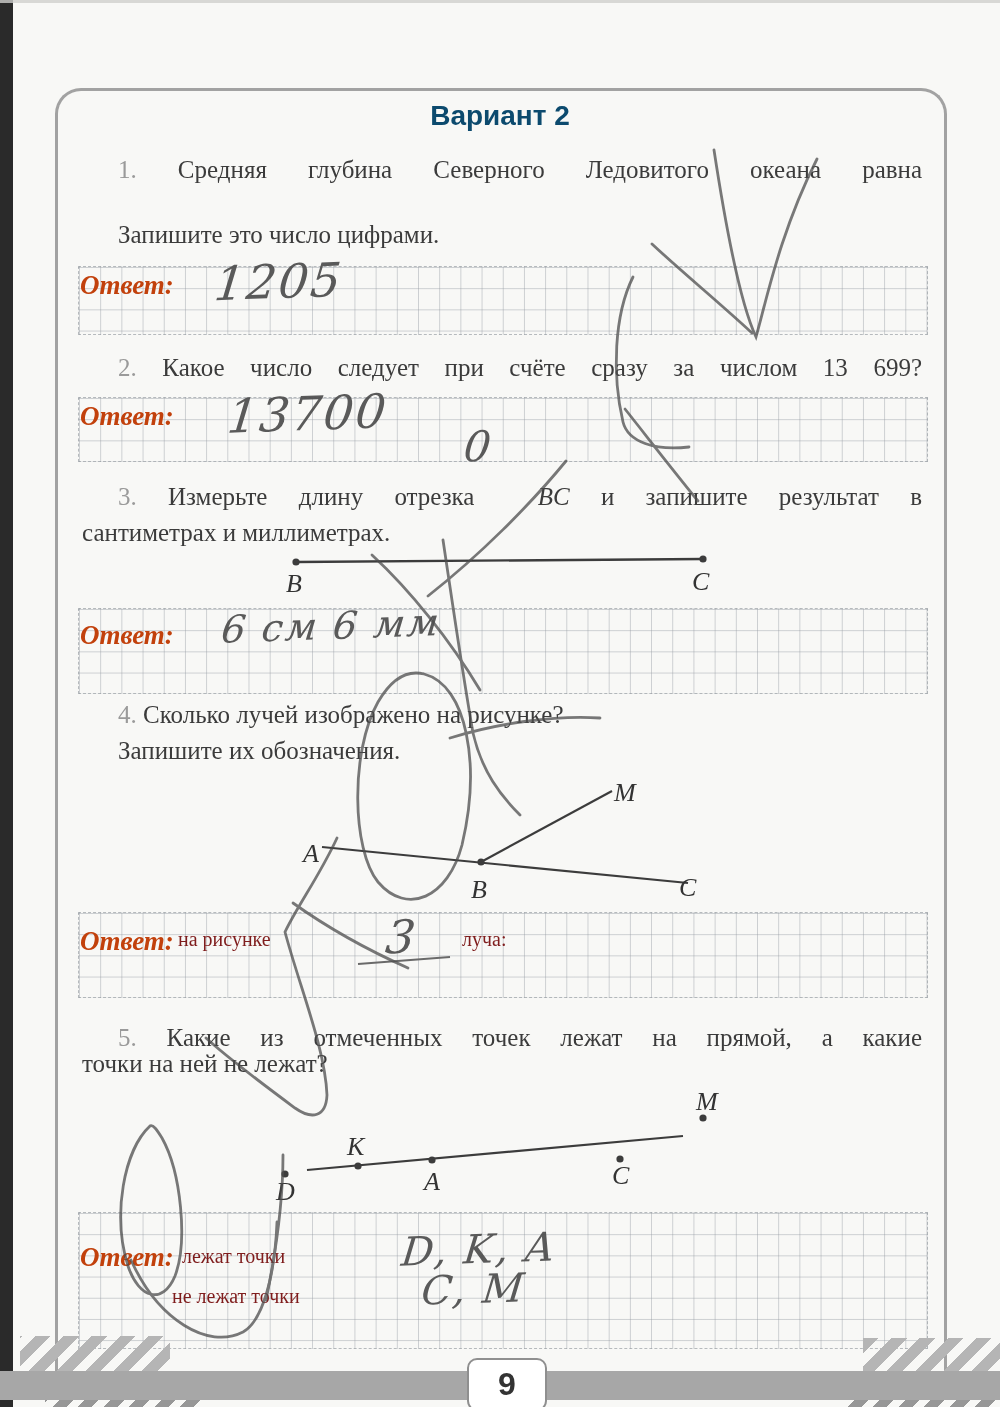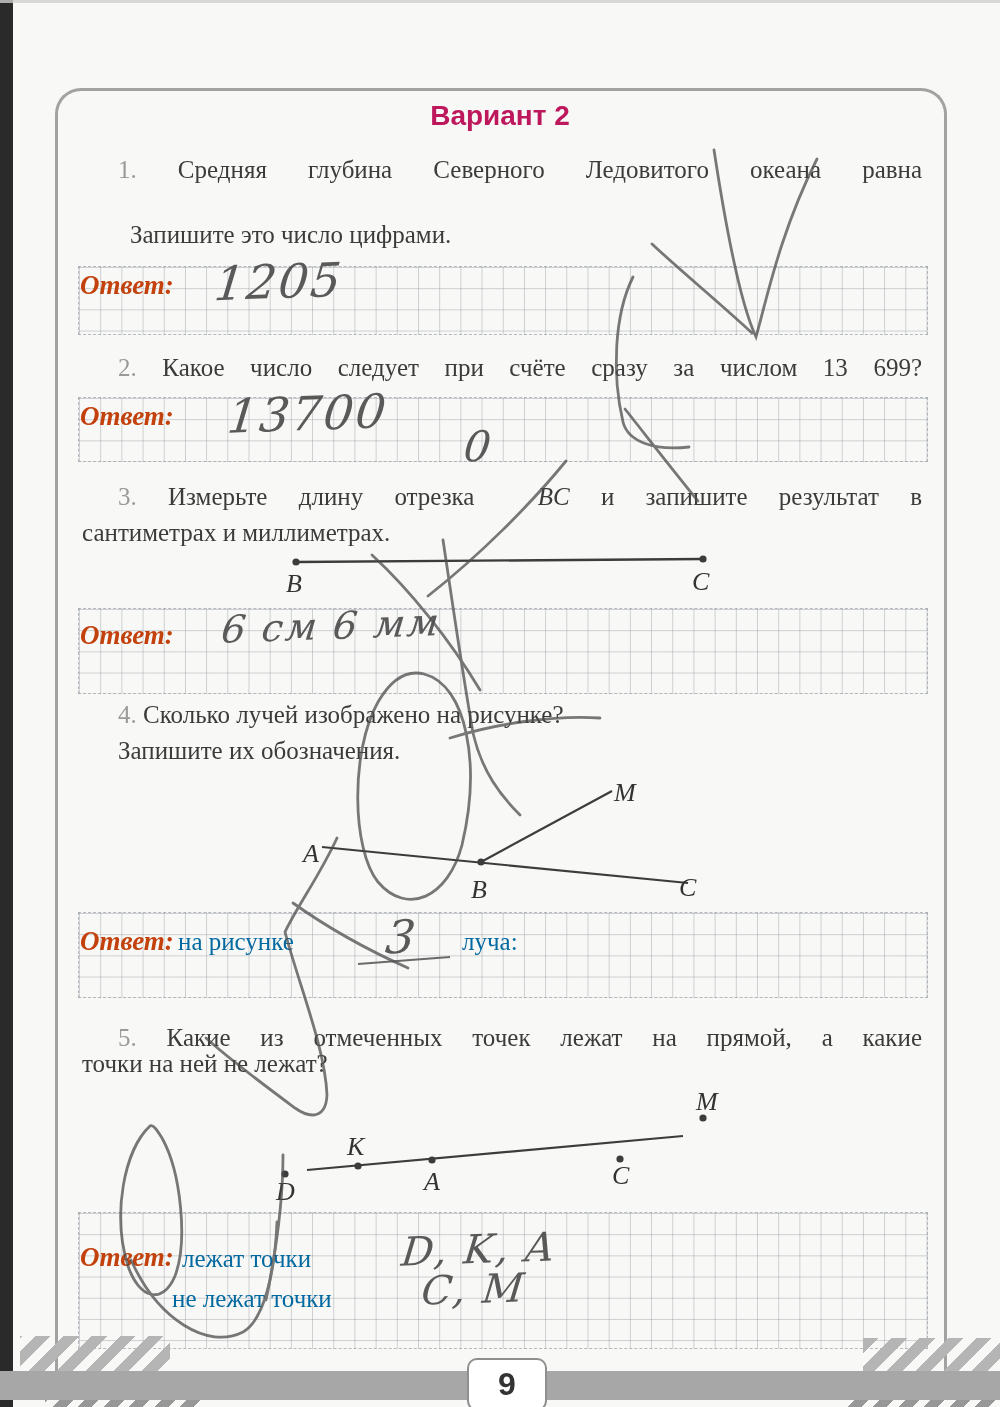--- a/index.html
+++ b/index.html
@@ -3,32 +3,32 @@
 <meta charset="utf-8">
 <style>
   html,body{margin:0;padding:0;background:#e8e8e6;}
   .page{position:relative;width:1000px;height:1407px;background:#f8f8f6;overflow:hidden;
         font-family:"Liberation Serif",serif;color:#3b3b3b;}
   .edge-left{position:absolute;left:0;top:0;width:13px;height:1407px;background:#2a2a2a;}
   .edge-top{position:absolute;left:0;top:0;width:1000px;height:3px;background:#cfcfcd;opacity:.8;}
   .frame{position:absolute;left:55px;top:88px;width:886px;height:1284px;
          border:3px solid #a2a2a2;border-bottom:none;border-radius:26px 26px 0 0;}
   .title{position:absolute;left:55px;top:100px;width:890px;text-align:center;
-         font-family:"Liberation Sans",sans-serif;font-weight:bold;font-size:28px;color:#be185d;}
+         font-family:"Liberation Sans",sans-serif;font-weight:bold;font-size:28px;color:#0c4a6e;}
   .tline{position:absolute;font-size:25px;line-height:32px;white-space:nowrap;}
   .tline.just{white-space:normal;text-align:justify;text-align-last:justify;}
   .tnum{color:#9a9a9a;}
   .seg-italic{font-style:italic;margin-left:32px;}
   .grid{position:absolute;left:78px;width:848px;
         background-image:linear-gradient(to right, rgba(150,156,164,.45) 1px, transparent 1px),
                          linear-gradient(to bottom, rgba(150,156,164,.45) 1px, transparent 1px);
         background-size:21.2px 21.2px;
         border:1px dashed rgba(148,154,160,.65);}
   .ans{position:absolute;font-style:italic;font-weight:bold;font-size:27px;color:#c2410c;white-space:nowrap;}
-  .answord{position:absolute;font-size:25px;color:#0369a1;white-space:nowrap;text-align:center;}
+  .answord{position:absolute;font-size:20px;color:#7f1d1d;white-space:nowrap;text-align:center;}
   .hand{position:absolute;font-family:"DejaVu Serif",serif;font-style:italic;color:#4a4a4a;
         white-space:nowrap;transform:skewX(-8deg) rotate(-2deg);letter-spacing:2px;opacity:.9;}
   svg.overlay{position:absolute;left:0;top:0;width:1000px;height:1407px;pointer-events:none;}
   .band{position:absolute;left:0;top:1371px;width:1000px;height:29px;background:#a7a7a7;}
   .hatch{position:absolute;background:repeating-linear-gradient(315deg,transparent 0 9px,#b5b5b5 9px 20px);}
   .hatch.dark{background:repeating-linear-gradient(315deg,transparent 0 8px,#979797 8px 18px);}
   .badge{position:absolute;left:467px;top:1358px;width:76px;height:49px;background:#ffffff;
          border:2px solid #8f8f8f;border-radius:10px;display:flex;align-items:center;justify-content:center;}
   .badge span{font-family:"Liberation Sans",sans-serif;font-weight:bold;font-size:32px;color:#333;}
   .dlabel{font-family:"Liberation Serif",serif;font-style:italic;font-size:26px;fill:#333;}
@@ -38,21 +38,21 @@
 
 <div class="page">
 
   <div class="edge-left"></div>
   <div class="edge-top"></div>
   <div class="frame"></div>
 
   <div class="title">Вариант 2</div>
 
   <div class="tline just" style="left:118px;top:146px;width:804px;margin-top:8px;"><span class="tnum">1.</span> <span>Средняя глубина Северного Ледовитого океана равна</span></div>
-  <div class="tline" style="left:130px;top:219px;">Запишите это число цифрами.</div>
+  <div class="tline" style="left:118px;top:219px;">Запишите это число цифрами.</div>
   <div class="grid" style="top:266px;height:67px;"></div>
   <div class="ans" style="left:80px;top:270px;">Ответ:</div>
   <div class="hand" style="left:215px;top:254px;font-size:47px;">1205</div>
 
   <div class="tline just" style="left:118px;top:352px;width:804px;"><span class="tnum">2.</span> <span>Какое число следует при счёте сразу за числом 13 699?</span></div>
   <div class="grid" style="top:397px;height:63px;"></div>
   <div class="ans" style="left:80px;top:401px;">Ответ:</div>
   <div class="hand" style="left:228px;top:386px;font-size:47px;">13700</div>
   <div class="hand" style="left:464px;top:422px;font-size:42px;">0</div>
 

